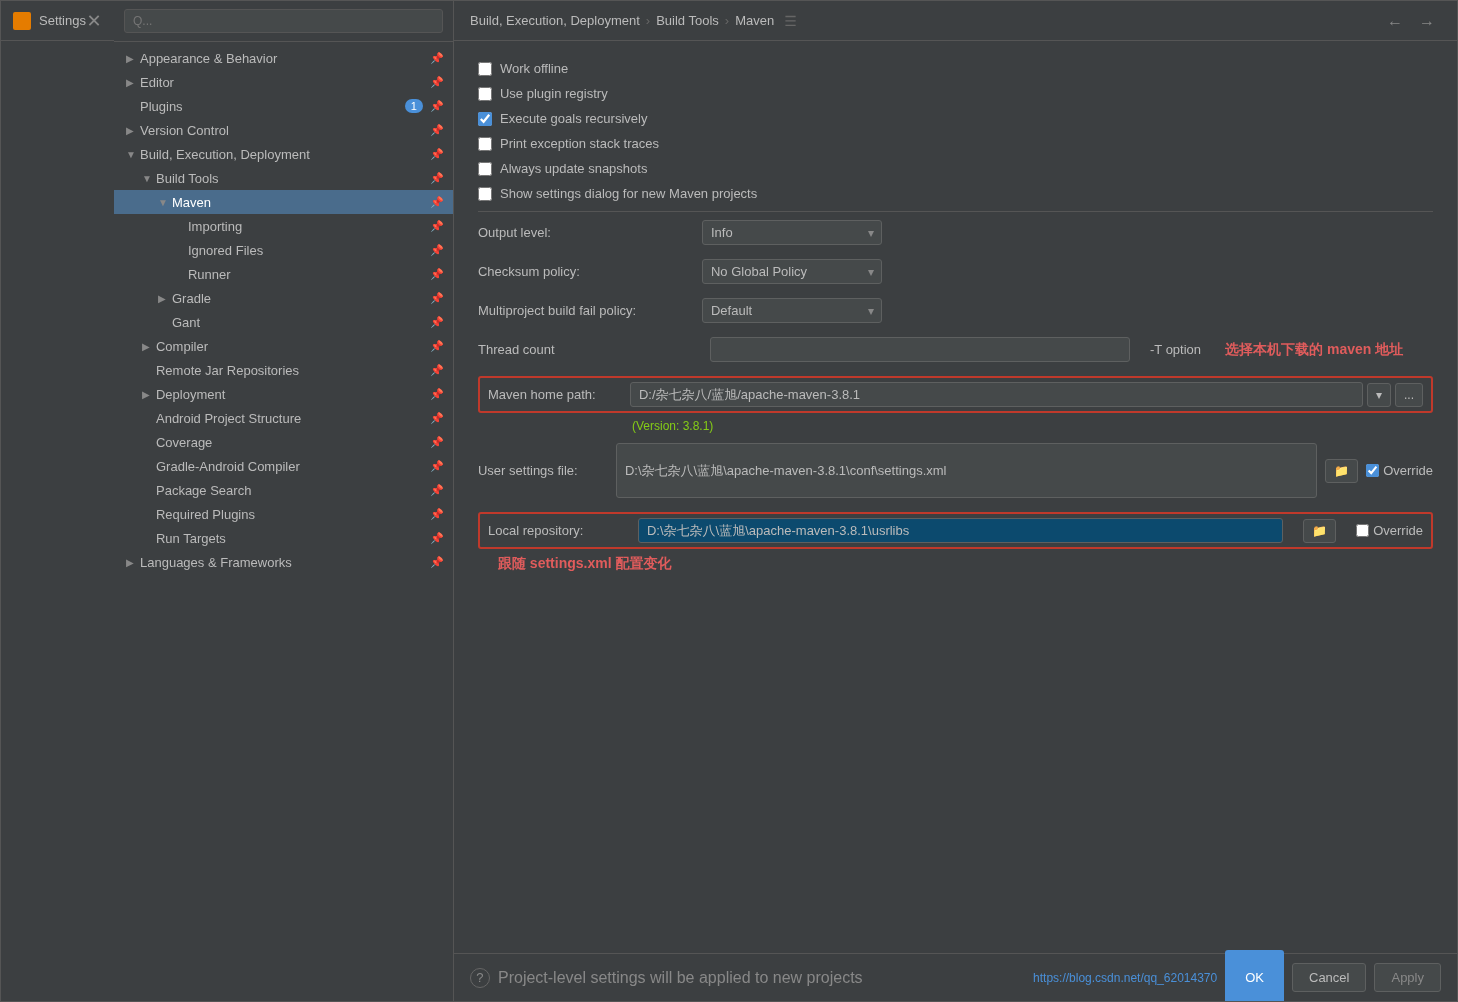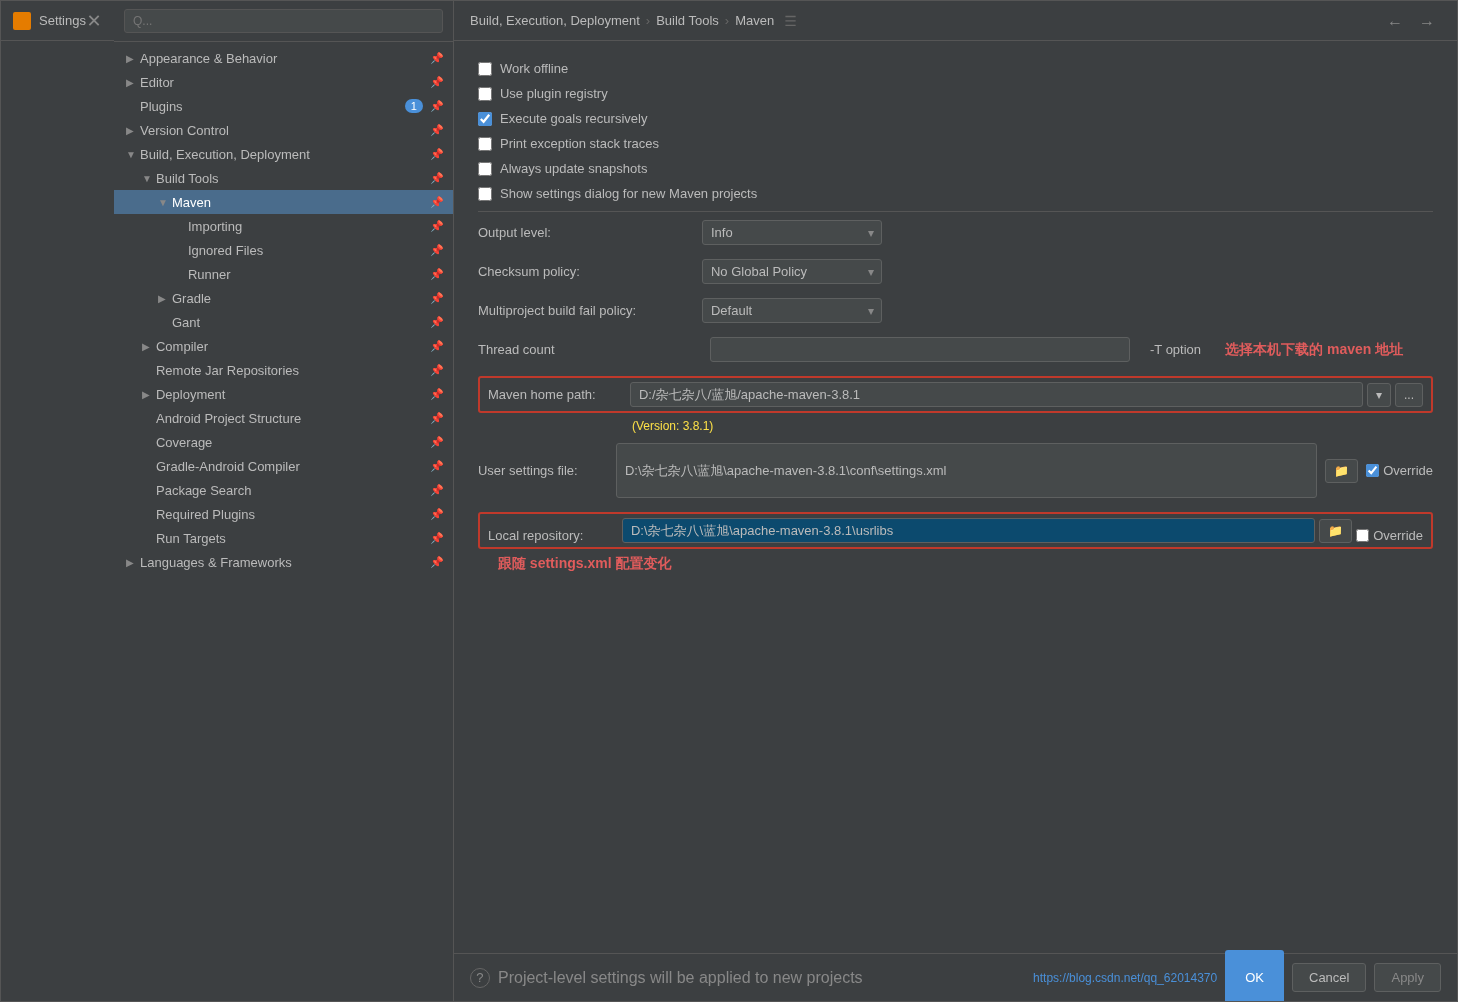--- a/index.html
+++ b/index.html
@@ -358,21 +358,21 @@
       background: #45494a;
       border: 1px solid #5e6060;
       color: #bbb;
       padding: 4px 8px;
       cursor: pointer;
       border-radius: 3px;
       font-size: 12px;
     }
 
     .version-text {
-      color: #fde047;
+      color: #84cc16;
       font-size: 12px;
       margin-left: 154px;
       margin-bottom: 10px;
     }
 
     .user-settings-row {
       display: flex;
       align-items: center;
       margin-bottom: 14px;
       gap: 8px;
@@ -417,23 +417,23 @@
       accent-color: #4a90d9;
     }
 
     .override-checkbox label {
       color: #bbb;
       font-size: 13px;
     }
 
     .local-repo-row {
       display: flex;
-      align-items: flex-end;
+      align-items: center;
       margin-bottom: 6px;
-      gap: 4px;
+      gap: 20px;
       border: 2px solid #c0392b;
       border-radius: 3px;
       padding: 4px 8px;
     }
 
     .local-repo-row .field-label {
       min-width: 130px;
       color: #bbb;
       font-size: 13px;
       flex-shrink: 0;

